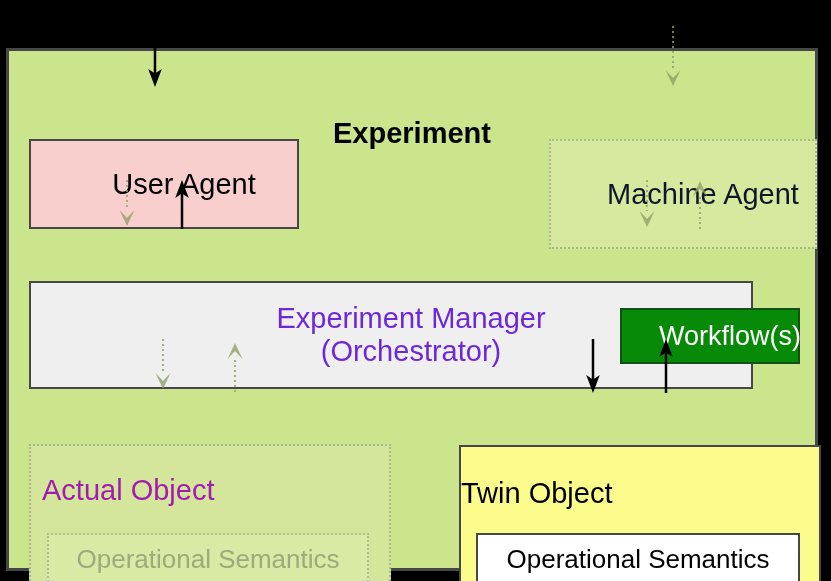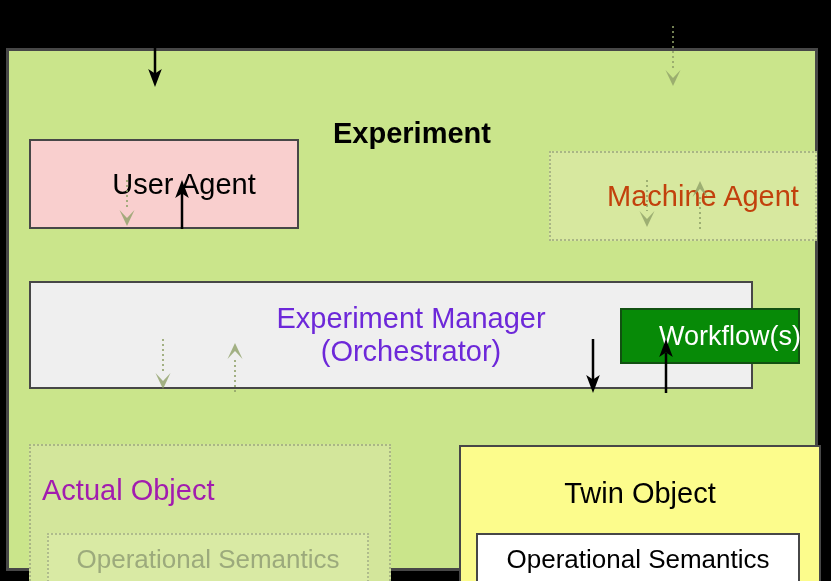--- a/index.html
+++ b/index.html
@@ -51,26 +51,25 @@
     height: 90px;
     background: #F9CFCE;
     border: 2px solid #474747;
     font-size: 29px;
     color: #000000;
   }
   #machine-agent {
     left: 540px;
     top: 88px;
     width: 268px;
-    height: 90px;
+    height: 110px;
     background: #D7E89F;
     border: 2px dotted #A9B685;
     font-size: 29px;
-    color: #c2410c;
-    margin-top: 12px;
+    color: #0f172a;
   }
   #experiment-manager {
     left: 20px;
     top: 230px;
     width: 724px;
     height: 108px;
     background: #EFEFEF;
     border: 2px solid #474747;
     font-size: 29px;
     line-height: 33px;
@@ -126,21 +125,20 @@
     width: 358px;
     height: 157px;
     background: #FCFC8C;
     border: 2px solid #474747;
   }
   #twin-object .obj-label {
     position: absolute;
     left: 0;
     top: 30px;
     width: 100%;
-    text-align: center;
     font-size: 29px;
     color: #000000;
   }
   #twin-op-sem {
     position: absolute;
     left: 15px;
     top: 86px;
     width: 324px;
     height: 53px;
     box-sizing: border-box;

